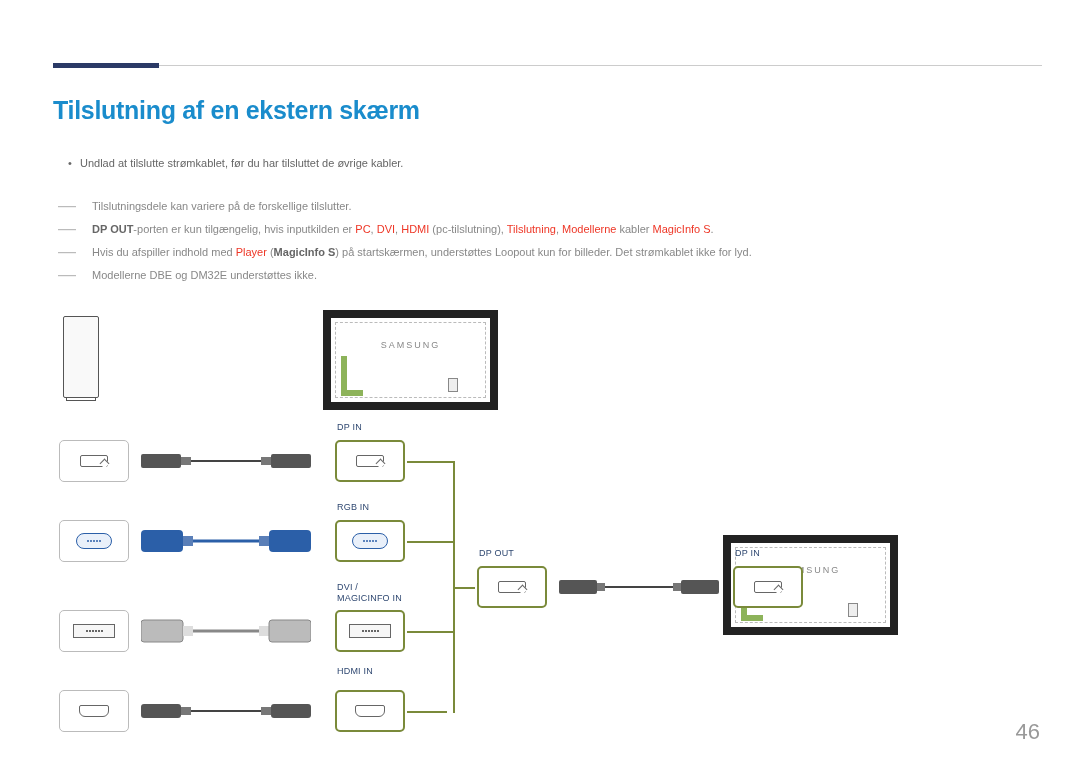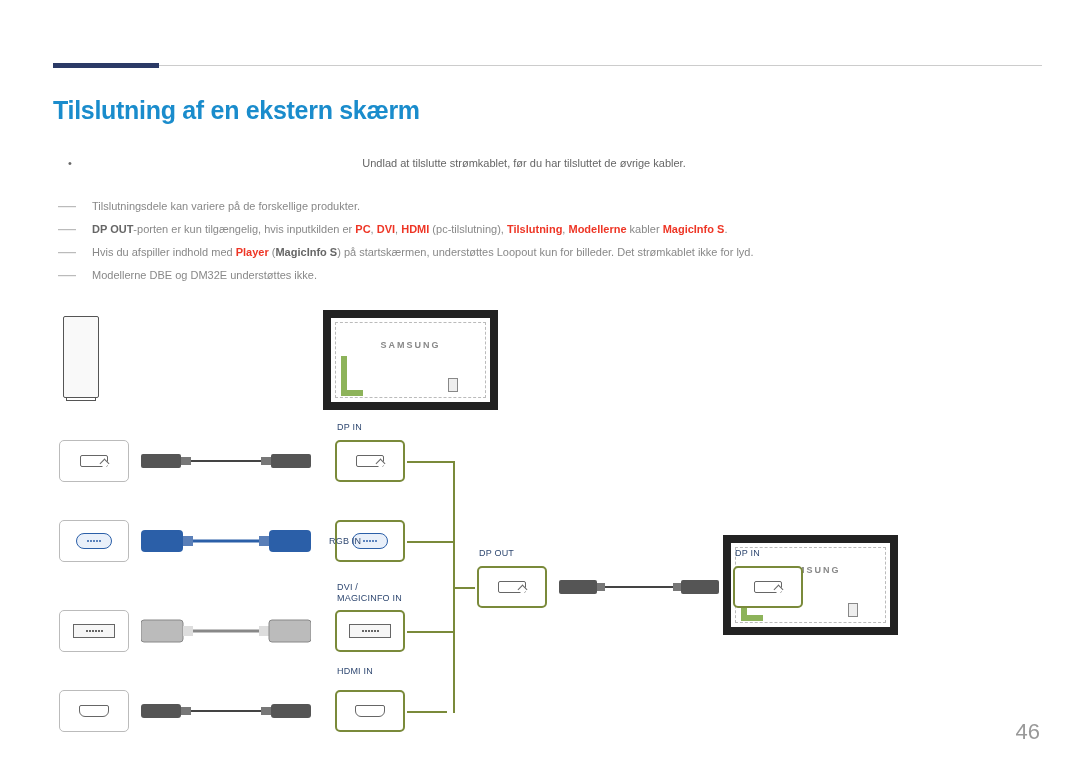--- a/index.html
+++ b/index.html
@@ -36,32 +36,32 @@
     top: 155px; left: 68px;
     width: 900px;
     line-height: 1.55;
     color: #666;
   }
   .bullets .dot::before {
     content: "•";
     position: absolute;
     left: -12px;
   }
-  .bullets .dot { position: relative; margin-left: 12px; text-align: center; }
+  .bullets .dot { position: relative; margin-left: 12px; }
   .notes {
     position: absolute;
     top: 196px; left: 58px;
     width: 960px;
     color: #888;
     line-height: 1.9;
   }
   .note-row { display: flex; gap: 10px; margin-bottom: 2px; }
   .note-row .prefix { width: 24px; font-size: 18px; line-height: 1; color:#bbb; }
   .note-row .txt { flex: 1; color:#888; }
-  .red { color: #ee3626; font-weight: 700; text-align: center; }
+  .red { color: #ee3626; font-weight: 400; text-align: center; }
   .bold { font-weight: 700; color:#666; }
   .page-num {
     position: absolute;
     bottom: 18px; right: 40px;
     font-size: 22px; color: #999;
   }
   
   .diagram {
     position: absolute;
     top: 310px; left: 53px;
@@ -76,21 +76,21 @@
   }
   .pc-foot { position:absolute; bottom:-4px; left:2px; right:2px; height:4px; border:1px solid #555;}
   
   .monitor {
     width: 175px; height: 100px;
     border: 8px solid #222;
     background:#fff;
     position:relative;
   }
   .monitor .inner { position:absolute; inset:4px; border:1px dashed #bbb; }
-  .monitor .brand { position:absolute; top:22px; left:50%; transform:translateX(-50%); font-size:9px; letter-spacing:2px; color:#888; font-weight:bold;}
+  .monitor .brand { position:absolute; top:22px; left:50%; transform:translateX(-50%); font-size:9px; letter-spacing:2px; color:#888; font-weight:normal;}
   .monitor .lshape { position:absolute; left:10px; top:38px; width:22px; height:40px; border-left:6px solid #8db35a; border-bottom:6px solid #8db35a;}
   .monitor .knob { position:absolute; right:32px; bottom:10px; width:10px;height:14px; border:1px solid #888; background:#eee;}
   
   .portbox {
     width: 70px; height: 42px;
     border: 1.5px solid #bbb; border-radius: 5px;
     background: #fff;
     display:flex; align-items:center; justify-content:center;
   }
   .portbox.olive { border: 2.5px solid #7a8a3a; }
@@ -127,21 +127,21 @@
 
 <h1 class="title">Tilslutning af en ekstern skærm</h1>
 
 <div class="bullets">
   <div class="dot">Undlad at tilslutte strømkablet, før du har tilsluttet de øvrige kabler.</div>
 </div>
 
 <div class="notes">
   <div class="note-row">
     <div class="prefix">―</div>
-    <div class="txt">Tilslutningsdele kan variere på de forskellige produkter.</div>
+    <div class="txt">Tilslutningsdele kan variere på de forskellige tilslutter.</div>
   </div>
   <div class="note-row">
     <div class="prefix">―</div>
     <div class="txt">
       <span class="bold">DP OUT</span><span>-porten er kun tilgængelig, hvis inputkilden er </span><span class="red">PC</span><span>, </span><span class="red">DVI</span><span>, </span><span class="red">HDMI</span><span> (pc-tilslutning), </span><span class="red">Tilslutning</span><span>, </span><span class="red">Modellerne</span><span> kabler </span><span class="red">MagicInfo S</span><span>.</span>
     </div>
   </div>
   <div class="note-row">
     <div class="prefix">―</div>
     <div class="txt">
@@ -211,21 +211,21 @@
   </div>
   <div class="elem portbox olive" style="left:282px; top:210px;">
       <div class="port-vga">
         <i></i>
         <i></i>
         <i></i>
         <i></i>
         <i></i>
       </div>
     </div>
-  <div class="lbl" style="left:276px; top:192px;margin-top:34px;">RGB IN</div>
+  <div class="lbl" style="left:284px; top:192px;">RGB IN</div>
 
   <div class="elem portbox" style="left:6px; top:300px;">
       <div class="port-dvi">
         <i></i>
         <i></i>
         <i></i>
         <i></i>
         <i></i>
         <i></i>
       </div>

